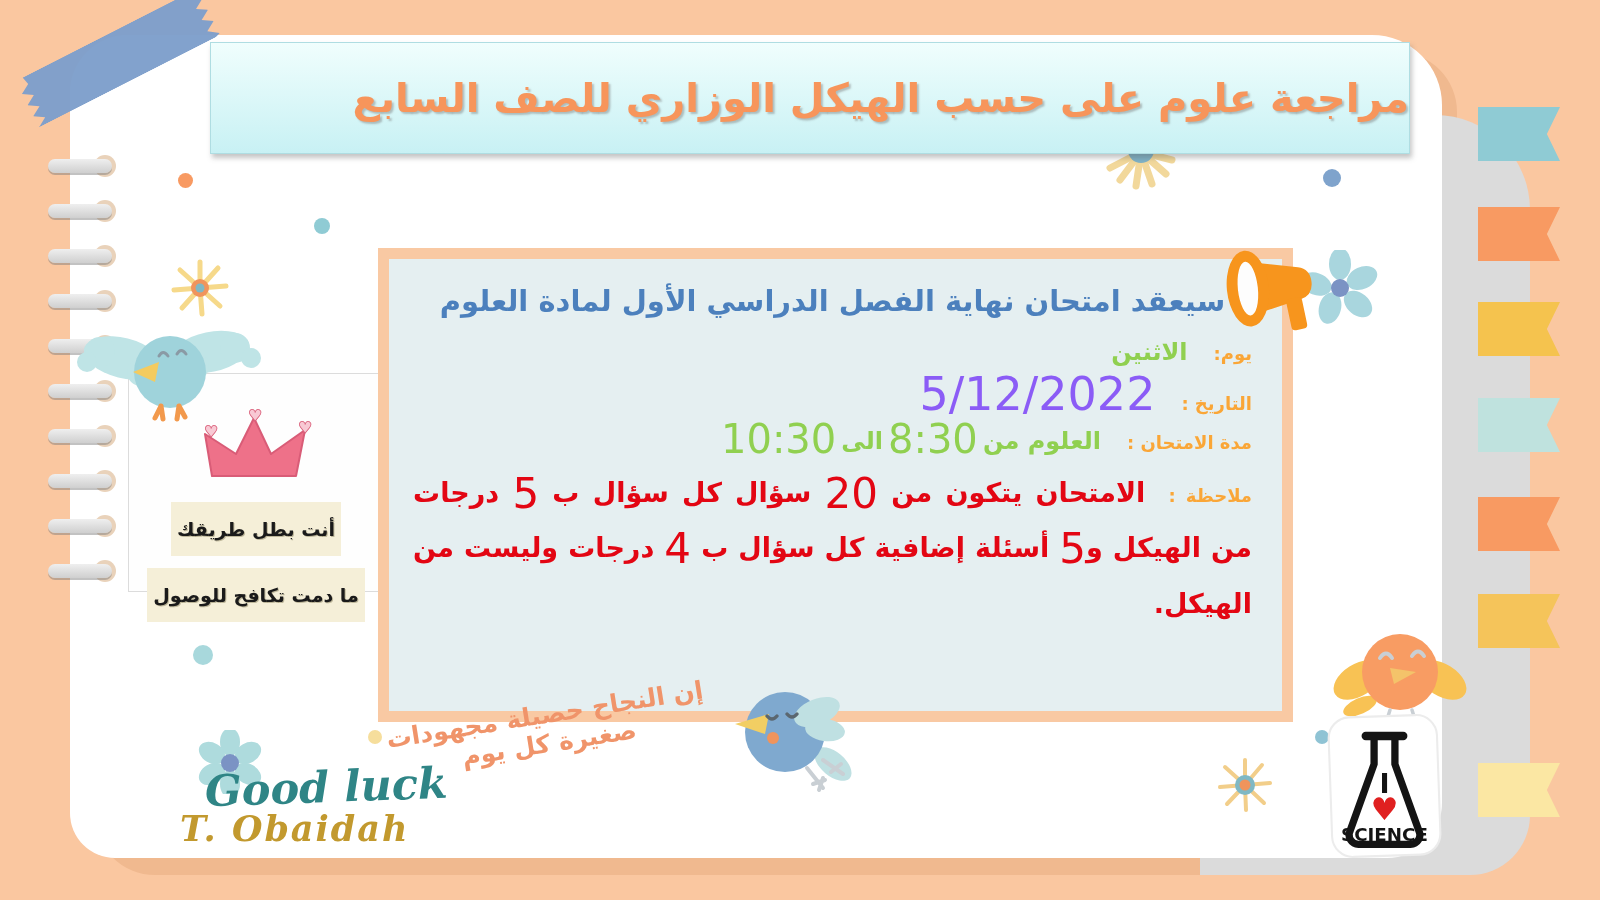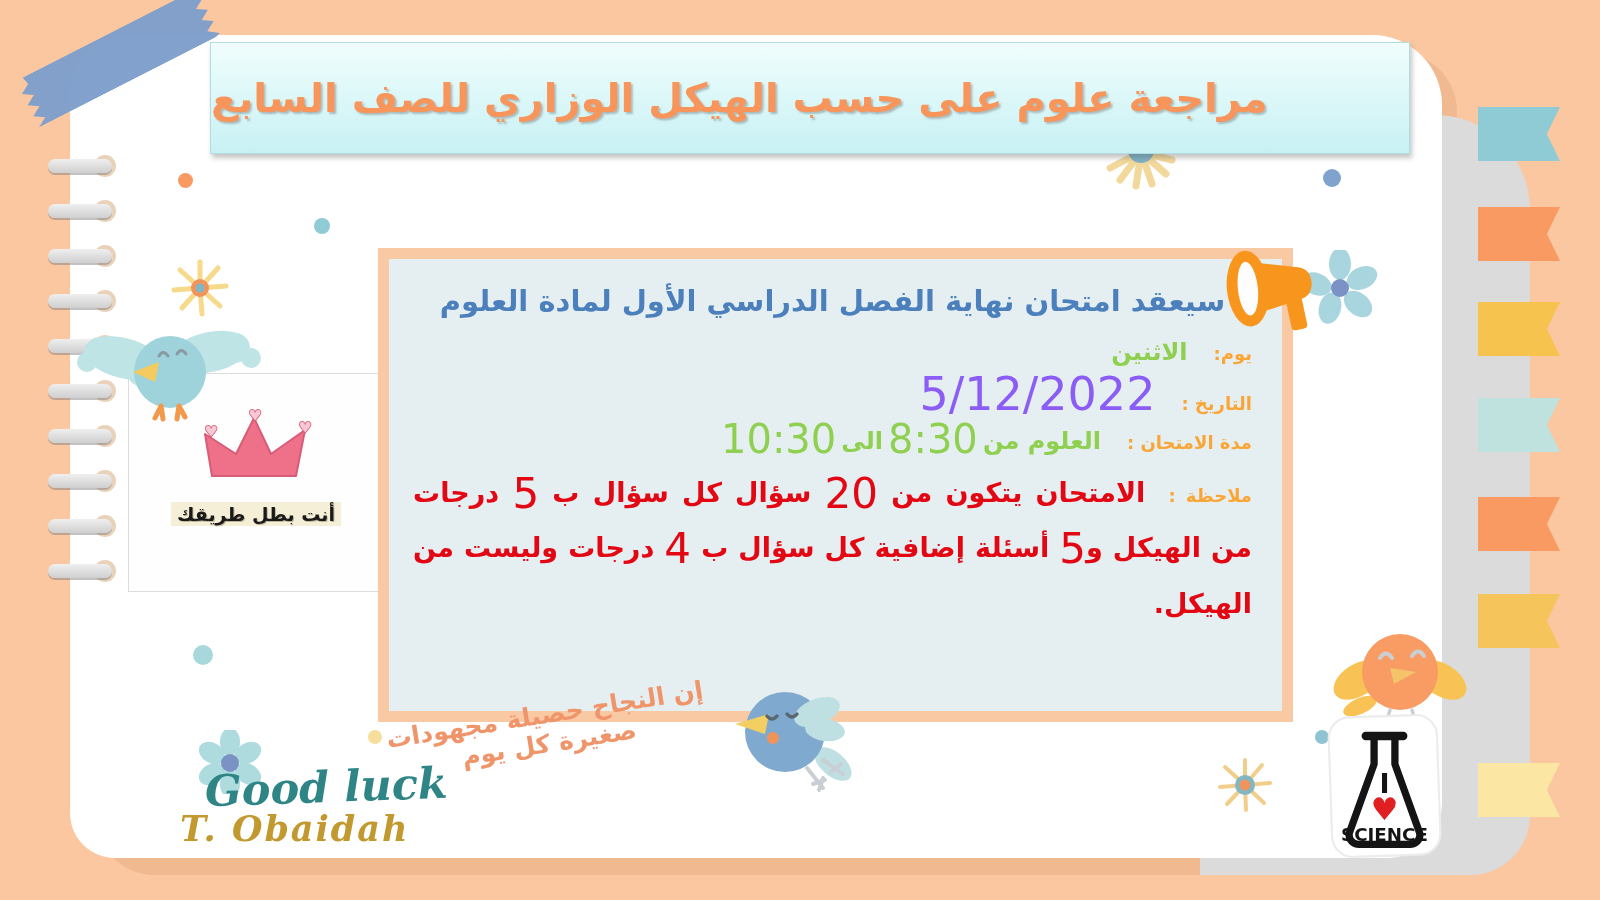--- a/index.html
+++ b/index.html
@@ -25,39 +25,39 @@
   .ring{position:absolute;left:48px;width:64px;height:14px;}
   .ring .hole{position:absolute;right:-4px;top:-4px;width:22px;height:22px;border-radius:50%;background:#E9D2BA;}
   .ring .bar{position:absolute;left:0;top:0;width:64px;height:14px;border-radius:8px;background:linear-gradient(#EFEFEF,#CFCFCF);box-shadow:0 2px 0 rgba(120,120,120,.45);}
 
   
   .tape{position:absolute;left:16px;top:32px;width:204px;height:52px;background:#7E9FCB;transform:rotate(-27deg);opacity:.97;
     clip-path:polygon(4% 0%,100% 0%,95% 10%,100% 22%,95% 34%,100% 46%,95% 58%,100% 70%,95% 82%,100% 96%,97% 100%,0% 100%,5% 88%,0% 76%,5% 64%,0% 52%,5% 40%,0% 28%,5% 16%);}
 
   
   .banner{position:absolute;left:210px;top:42px;width:1198px;height:110px;background:linear-gradient(#F0FEFD,#C8F1F4);
-    border:1px solid #AFDDE2;box-shadow:2px 4px 5px rgba(90,90,90,.35);display:flex;align-items:center;justify-content:flex-start;z-index:3;}
+    border:1px solid #AFDDE2;box-shadow:2px 4px 5px rgba(90,90,90,.35);display:flex;align-items:center;justify-content:flex-end;z-index:3;}
   .banner .title{direction:rtl;color:#F7955B;font-size:40px;font-weight:bold;text-shadow:2px 2px 2px rgba(120,120,120,.45);letter-spacing:1px;}
 
   
   .exam-box{position:absolute;left:378px;top:248px;width:915px;height:474px;box-sizing:border-box;border:11px solid #F9C9A3;
     background:#E5EFF1;direction:rtl;padding:14px 30px 10px 24px;z-index:2;}
   .intro{color:#4C80BD;font-weight:bold;font-size:29px;text-align:center;line-height:1.95;}
   .row{display:flex;align-items:baseline;gap:26px;margin-top:8px;}
   .lab{color:#FAA637;font-weight:bold;font-size:18px;white-space:nowrap;}
   .grn{color:#90D050;font-weight:bold;font-size:24px;}
   .grn-big{color:#8b5cf6;font-weight:normal;font-size:46px;line-height:.9;}
   .grn-num{color:#90D050;font-weight:normal;font-size:40px;line-height:.8;vertical-align:-4px;}
   .note{margin-top:10px;font-size:27px;font-weight:bold;color:#E30613;line-height:2.05;text-align:justify;}
   .note .lab{margin-left:10px;}
   .red-num{font-size:42px;font-weight:normal;line-height:.8;vertical-align:-6px;}
 
   
   .motiv{position:absolute;left:128px;top:373px;width:254px;height:217px;background:#FEFEFE;border:1px solid #DCDCDC;text-align:center;z-index:2;}
-  .motiv .txt{display:inline-block;direction:rtl;background:#F5EFD8;color:#1A1A1A;font-weight:bold;font-size:19px;padding:1px 6px;text-shadow:1px 1px 0 rgba(90,80,40,.35);}
+  .motiv .txt{display:inline-block;direction:rtl;background:#F5EFD8;color:#1A1A1A;font-weight:bold;font-size:19px;padding:16px 6px;text-shadow:1px 1px 0 rgba(90,80,40,.35);}
   .m1{margin-top:14px;}
   .m2{margin-top:12px;}
 
   
   .calligraphy{position:absolute;left:352px;top:700px;width:390px;direction:rtl;color:#F0946A;font-size:25px;font-weight:bold;transform:rotate(-9deg);text-align:center;letter-spacing:1px;z-index:4;}
   .goodluck{position:absolute;left:205px;top:762px;font-family:"DejaVu Serif",serif;font-style:italic;font-weight:bold;font-size:43px;color:#2F8586;transform:rotate(-2deg);z-index:4;}
   .signature{position:absolute;left:180px;top:808px;font-family:"DejaVu Serif",serif;font-style:italic;font-weight:bold;font-size:35px;color:#C2992E;letter-spacing:2px;z-index:4;}
 
   
   .dot{position:absolute;border-radius:50%;}
@@ -202,20 +202,21 @@
   <div class="motiv">
     <div style="margin-top:30px">
       <svg width="120" height="80" viewBox="0 0 120 80">
         <path d="M16 72 L9 30 L40 50 L58 14 L75 50 L109 26 L100 72 Z" fill="#EE7189" stroke="#D95C77" stroke-width="2" stroke-linejoin="round"></path>
         <text x="8" y="33" font-size="16" fill="#F8C9D4" stroke="#D95C77" stroke-width="0.8">♥</text>
         <text x="52" y="17" font-size="16" fill="#F8C9D4" stroke="#D95C77" stroke-width="0.8">♥</text>
         <text x="102" y="29" font-size="16" fill="#F8C9D4" stroke="#D95C77" stroke-width="0.8">♥</text>
       </svg>
     </div>
     <div class="m1"><span class="txt">أنت بطل طريقك</span></div>
+    <div class="m2"><span class="txt">ما دمت تكافح للوصول</span></div>
   </div>
 
   <div class="exam-box">
     <div class="intro">
       <div>سيعقد امتحان نهاية الفصل الدراسي الأول  لمادة العلوم</div>
     </div>
     <div class="row">
       <span class="lab">يوم:</span>
       <span class="grn">الاثنين</span>
     </div>

